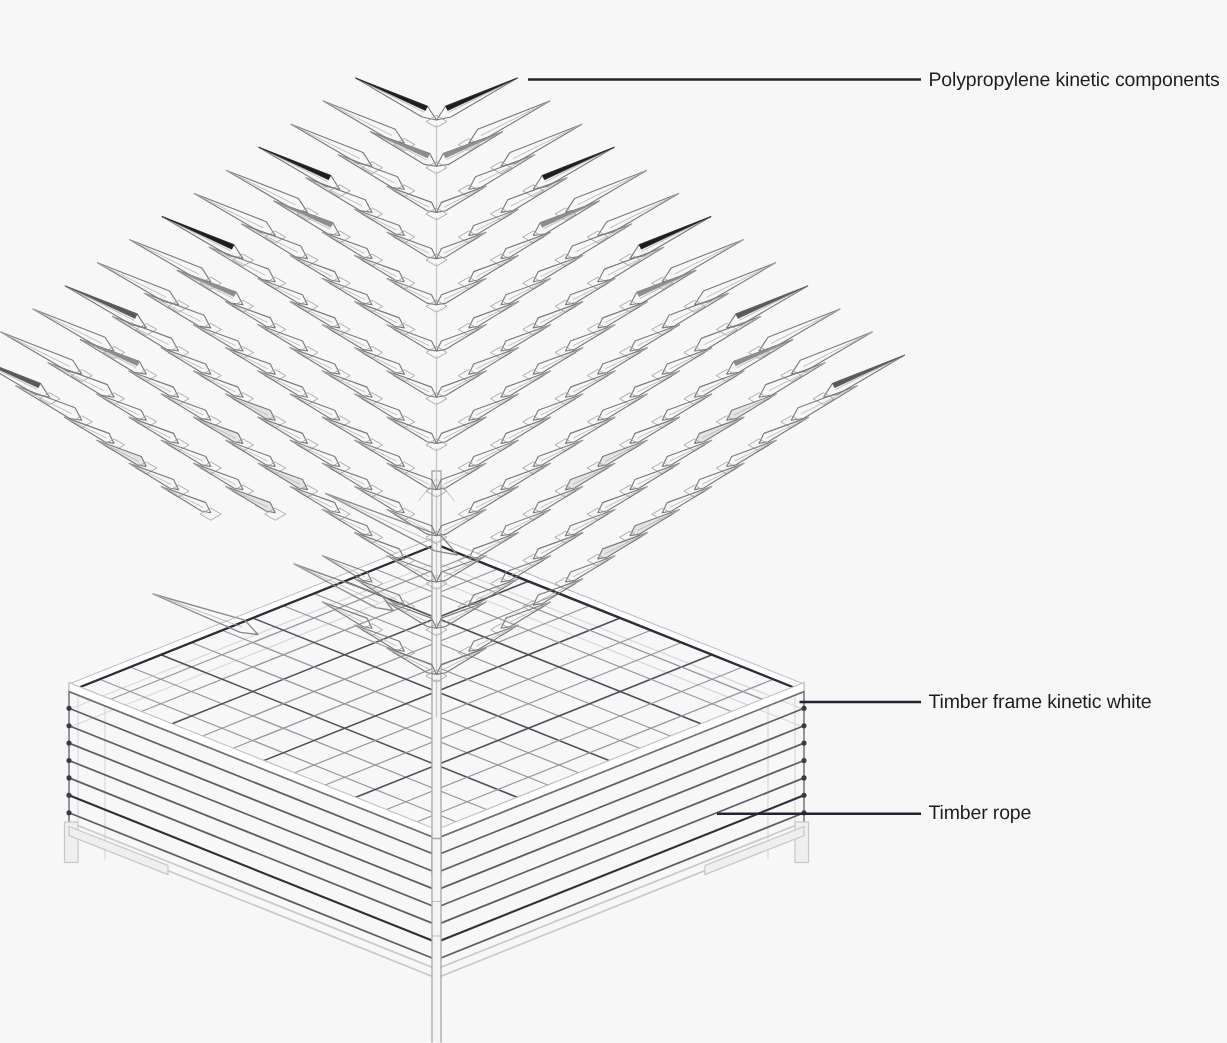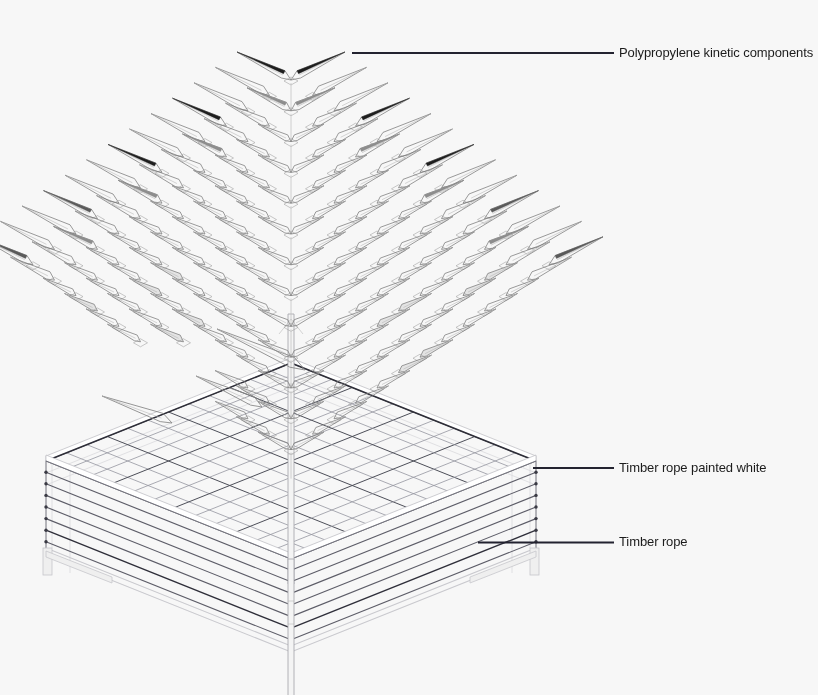--- a/index.html
+++ b/index.html
@@ -702,16 +702,16 @@
       </g>
     <g id="g-leaders">
       <line class="leader" x1="352" y1="29" x2="614" y2="29" stroke="#232330"></line>
       <line class="leader" x1="533" y1="444" x2="614" y2="444" stroke="#232330"></line>
       <line class="leader" x1="478" y1="518.5" x2="614" y2="518.5" stroke="#232330"></line>
     </g>
   </svg>
 
   <div class="lbl" style="left: 619px; top: 21px; color: rgb(28, 28, 28);">Polypropylene kinetic components</div>
 
-  <div class="lbl" style="left: 619px; top: 436px; color: rgb(28, 28, 28);">Timber rope painted white</div>
+  <div class="lbl" style="left: 619px; top: 436px; color: rgb(28, 28, 28);">Timber frame kinetic white</div>
 
   <div class="lbl" style="left: 619px; top: 510px; color: rgb(28, 28, 28);">Timber rope</div>
 </div>
 
 </body></html>

